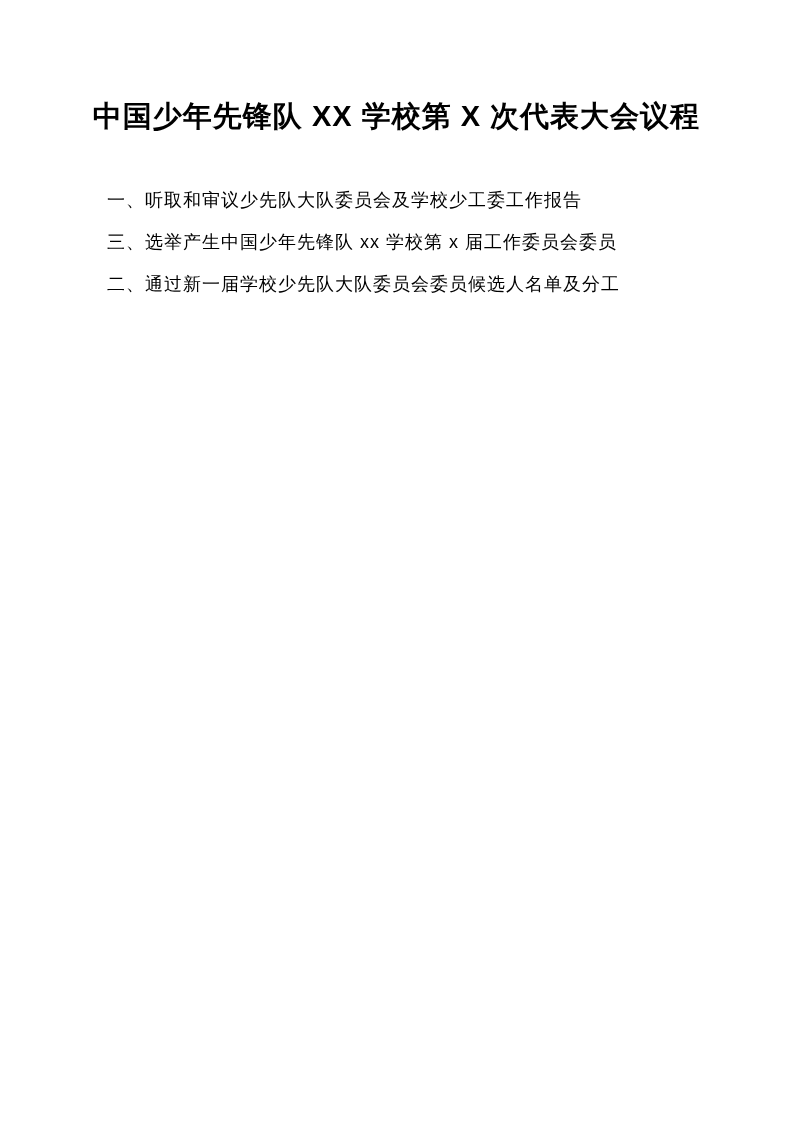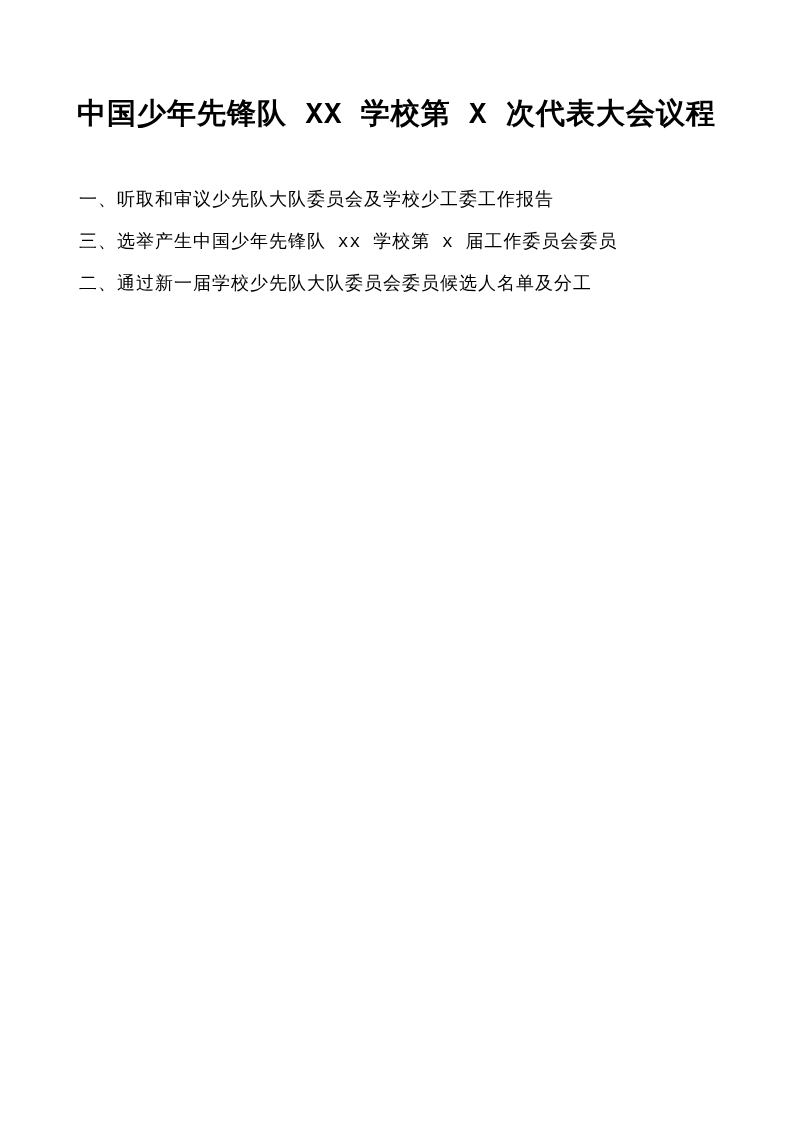--- a/index.html
+++ b/index.html
@@ -6,36 +6,36 @@
     margin: 0;
     padding: 0;
     background: #ffffff;
   }
   .page {
     position: relative;
     width: 793px;
     height: 826px;
     background: #ffffff;
     overflow: hidden;
-    font-family: Liberation Mono, monospace;
+    font-family: Liberation Sans, sans-serif;
     color: #000000;
   }
   .doc-title {
     margin: 0;
     padding-top: 97px;
     font-size: 29px;
     line-height: 38px;
     font-weight: bold;
     text-align: center;
     letter-spacing: 1px;
     white-space: nowrap;
   }
   .agenda {
     margin-top: 44px;
-    margin-left: 79px;
+    margin-left: 107px;
     margin-right: 40px;
   }
   .agenda-item {
     margin: 0;
     font-size: 18px;
     line-height: 42px;
     letter-spacing: 1px;
     white-space: nowrap;
   }
 </style>

